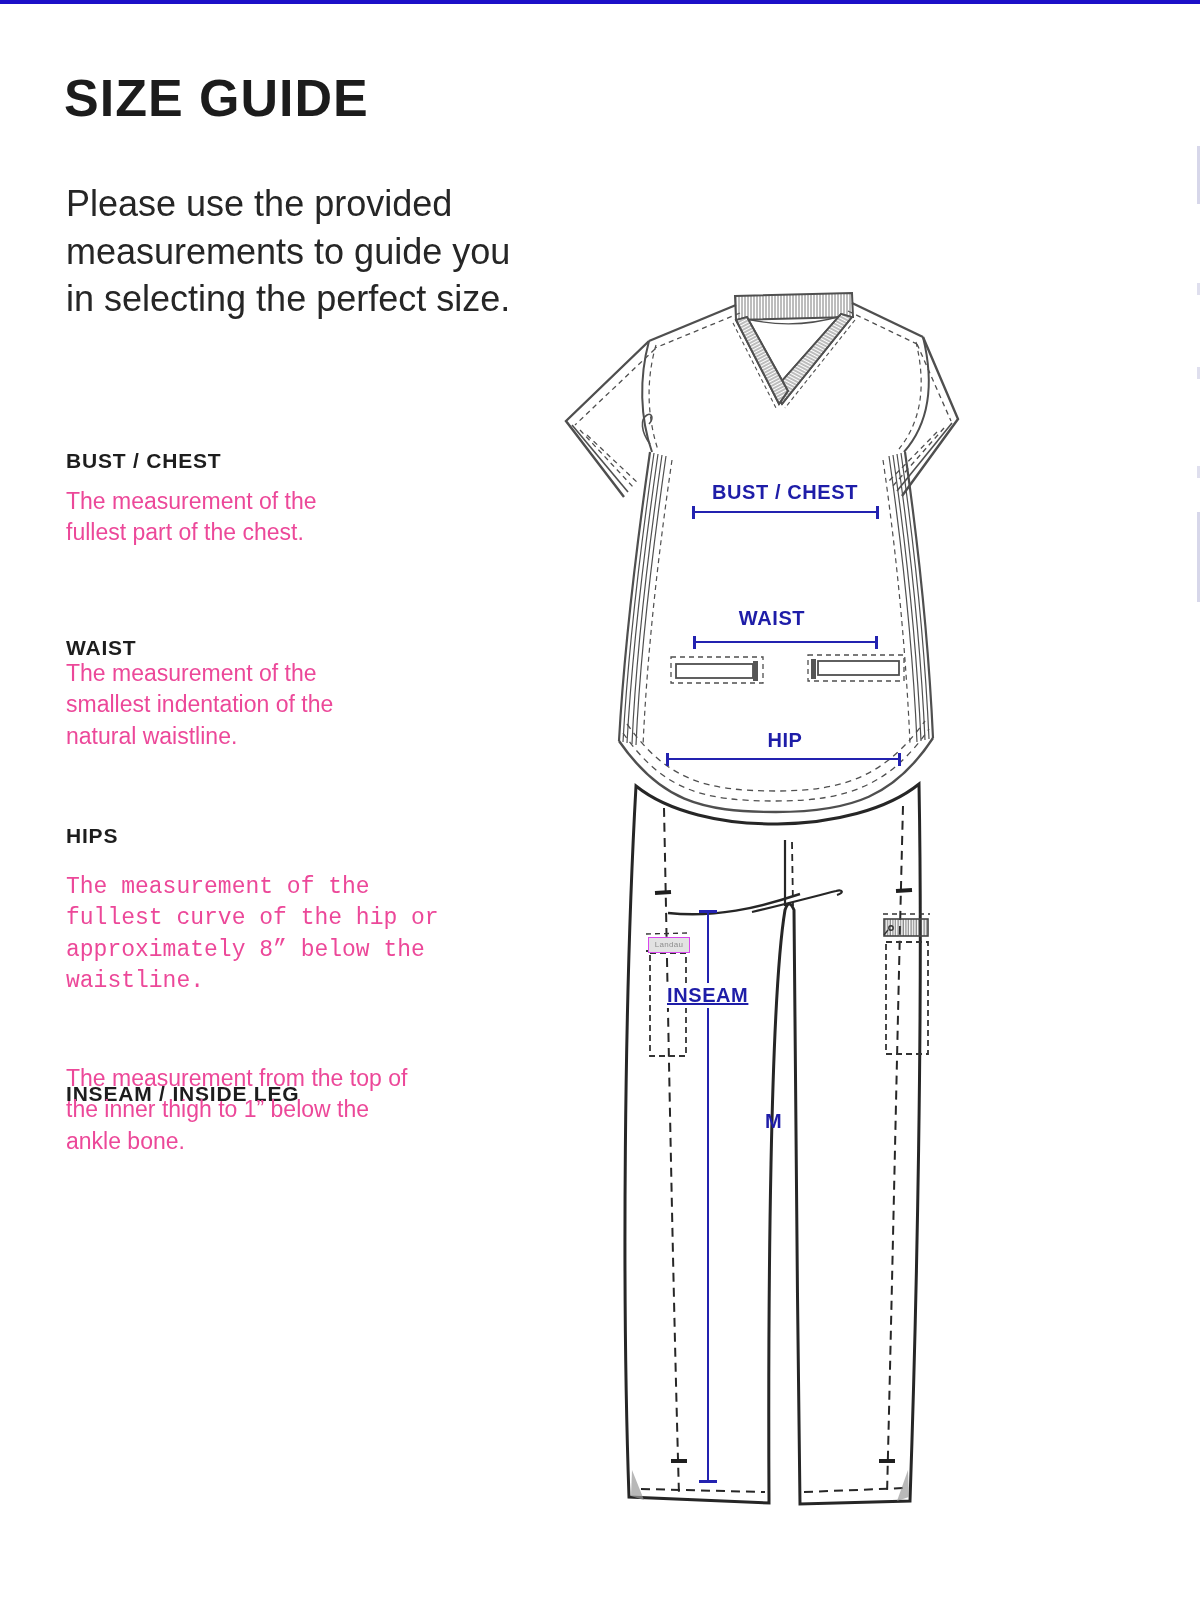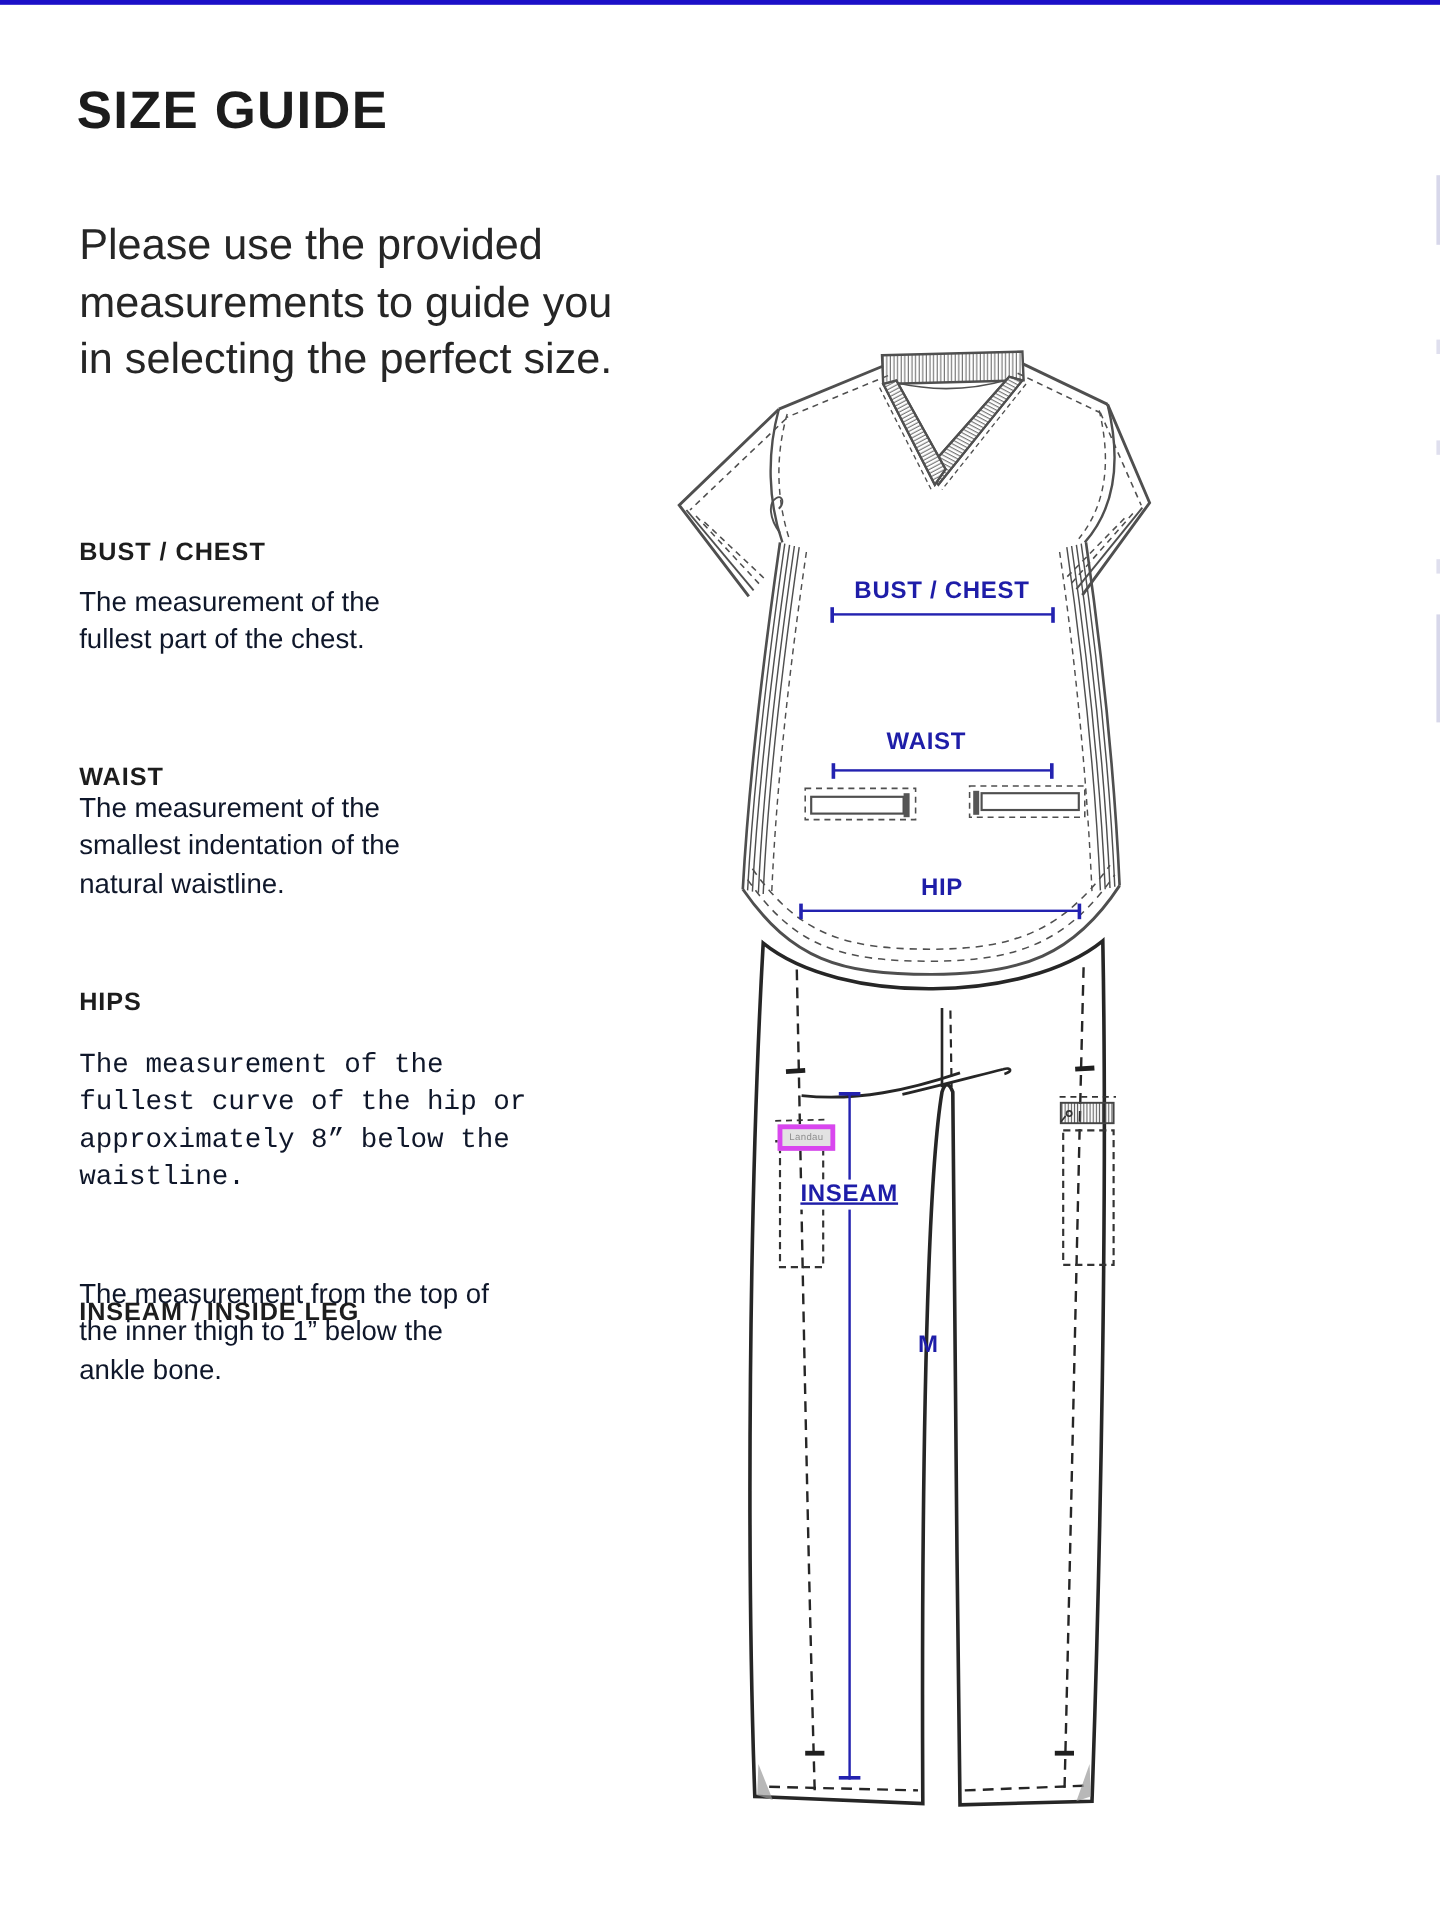--- a/index.html
+++ b/index.html
@@ -1,36 +1,36 @@
 <!DOCTYPE html>
 <html><head>
 <meta charset="utf-8">
 <style>
   html,body{margin:0;padding:0;background:#fff;}
   #page{position:relative;width:1200px;height:1600px;background:#ffffff;overflow:hidden;
         font-family:"Liberation Sans","DejaVu Sans",sans-serif;color:#262626;}
   .topbar{position:absolute;left:0;top:0;width:1200px;height:4px;background:#1c10c8;}
-  h1.title{position:absolute;left:64px;top:68px;margin:0;font-size:44px;font-weight:bold;
+  h1.title{position:absolute;left:64px;top:68px;margin:0;font-size:52px;font-weight:bold;
            letter-spacing:1px;color:#1c1c1c;}
   .intro{position:absolute;left:66px;top:180px;width:450px;font-size:36px;line-height:1.32;color:#262626;}
   .sec-head{position:absolute;left:66px;margin:0;font-size:21px;font-weight:bold;
             letter-spacing:.8px;color:#1d1d1d;}
-  .sec-body{position:absolute;left:66px;font-size:23px;line-height:1.36;color:#0f172a;}
+  .sec-body{position:absolute;left:66px;font-size:23px;line-height:1.36;color:#ec4899;}
   .note{position:absolute;left:66px;top:1375px;width:362px;font-size:22px;line-height:1.42;color:#2b2b2b;}
   .note b{color:#1d1d1d;}
   
   .mlabel{position:absolute;font-size:20px;font-weight:bold;letter-spacing:.6px;color:#1e1da8;
           text-align:center;white-space:nowrap;}
   .mline-h{position:absolute;height:2px;background:#2322b0;}
   .mcap-v{position:absolute;width:3px;height:13px;background:#2322b0;}
   .mline-v{position:absolute;width:2px;background:#2322b0;}
   .mcap-h{position:absolute;width:18px;height:3px;background:#2322b0;}
   .inseam-label{background:#fff;padding:1px 3px;}
   .pocket-tag{position:absolute;left:648px;top:937px;width:40px;height:14px;background:#e2e2e2;
-              border:4px solid #d946ef;font-size:8px;color:#8d8d8d;text-align:center;line-height:13px;
+              border:1px solid #d946ef;font-size:8px;color:#8d8d8d;text-align:center;line-height:13px;
               letter-spacing:.3px;overflow:hidden;}
   .edge-mark{position:absolute;background:rgba(130,130,190,.32);}
   svg{position:absolute;}
 </style>
 </head>
 <body>
 
 <div id="page">
   <div class="topbar"></div>
 

